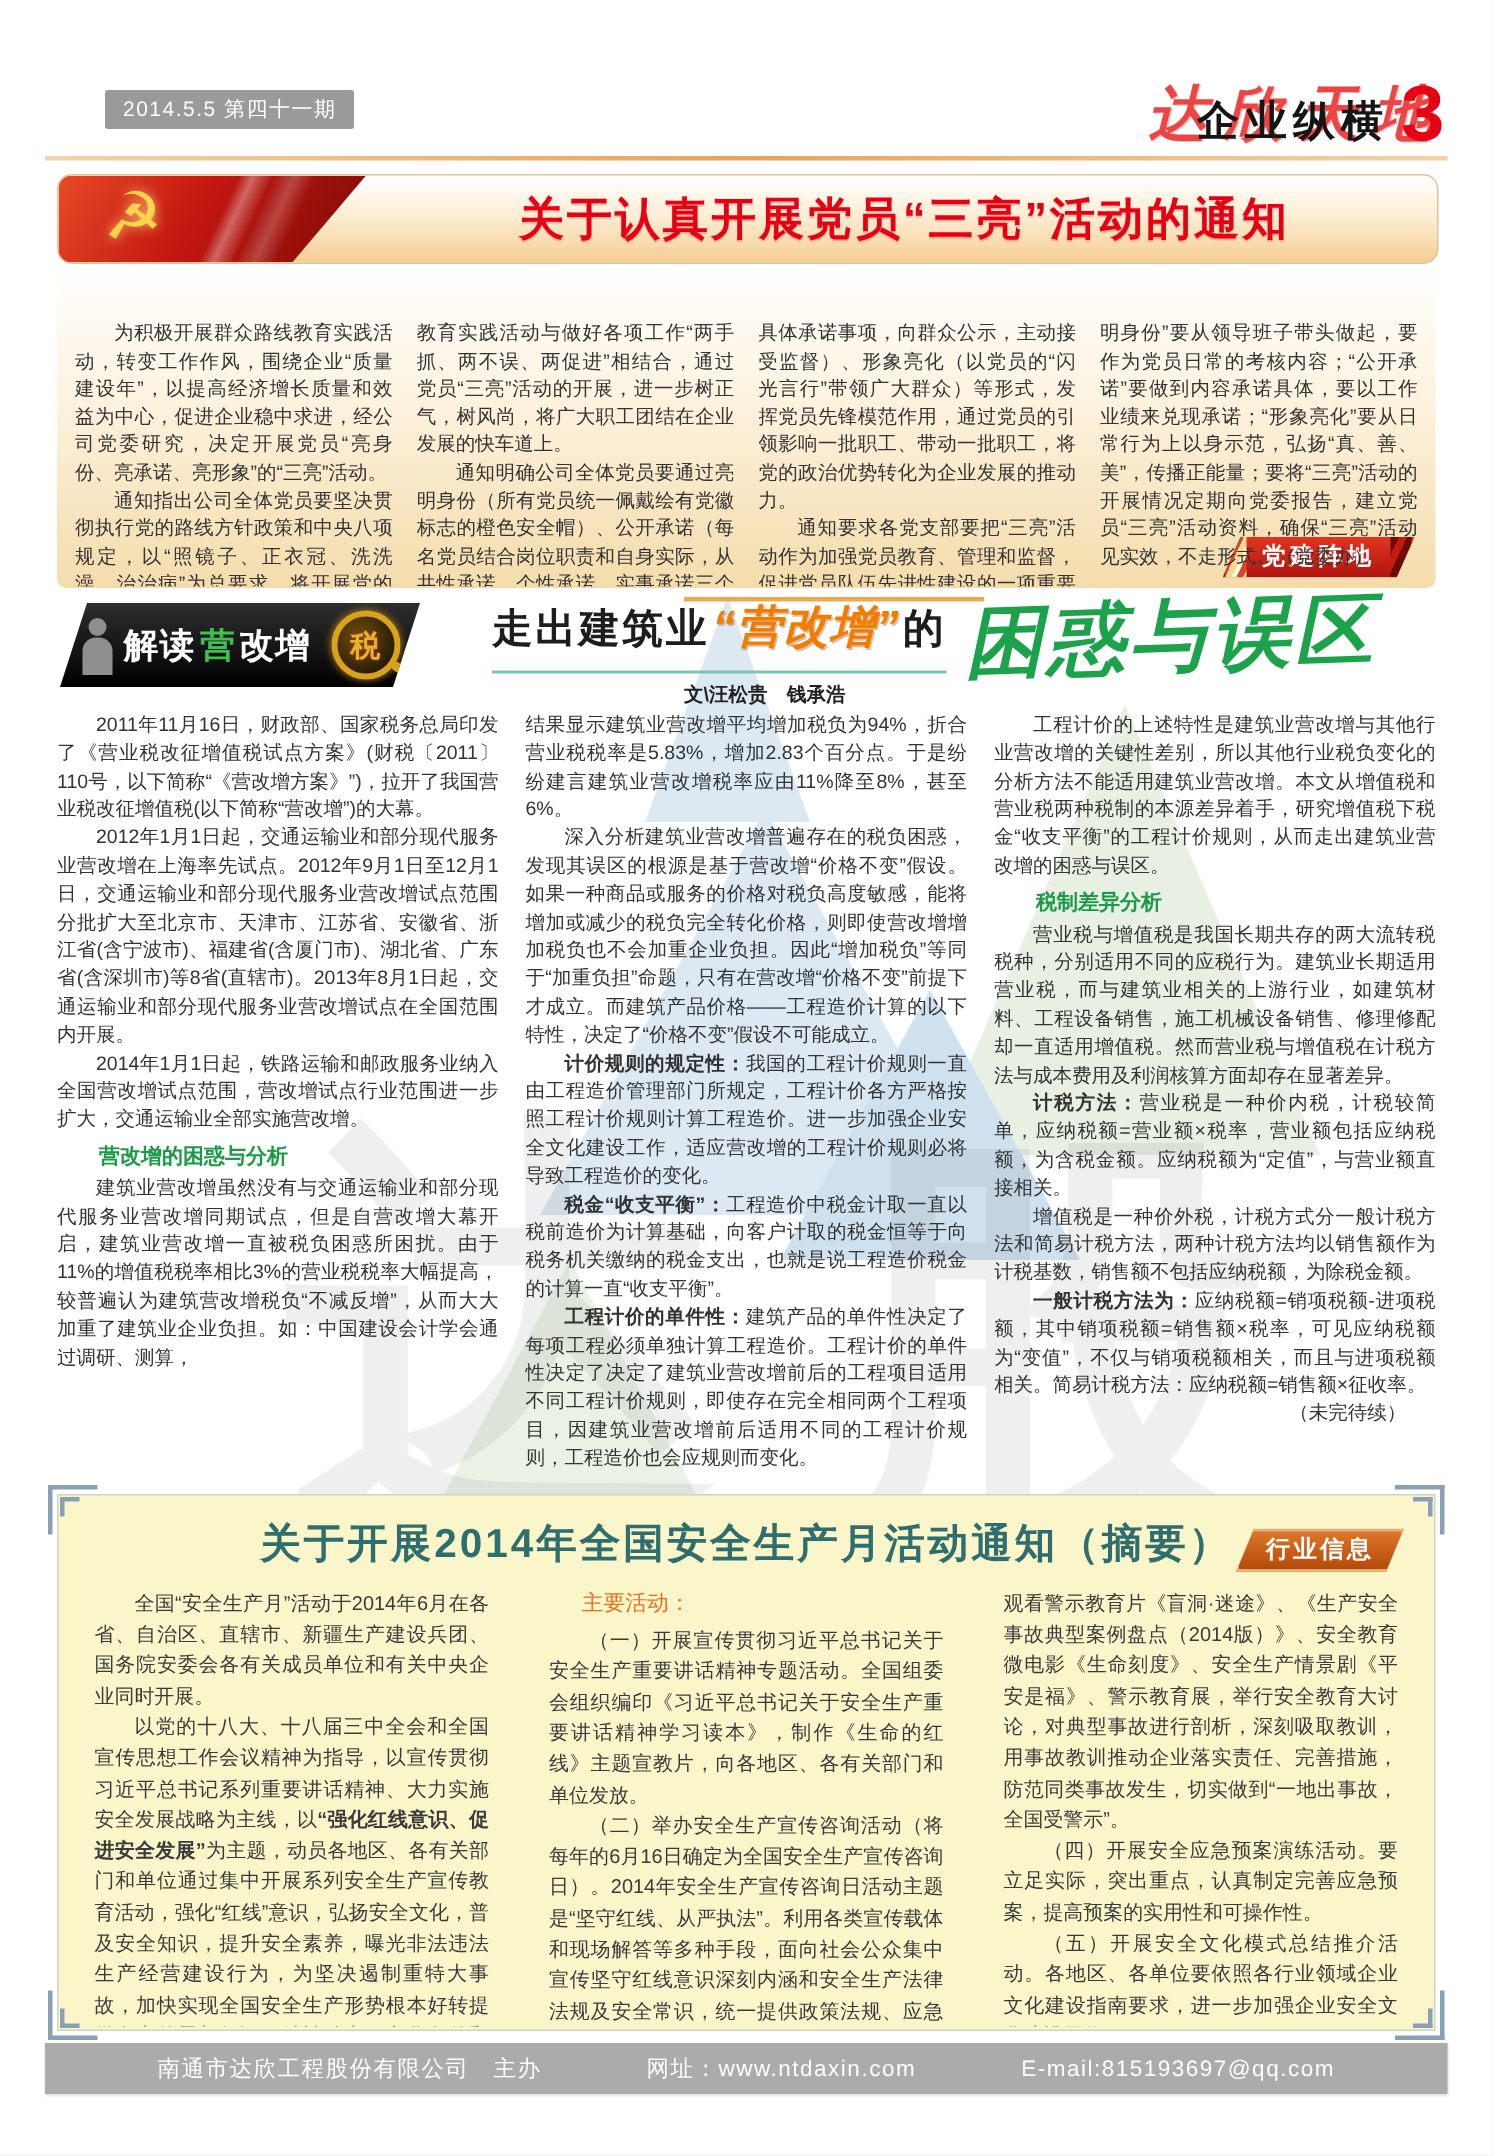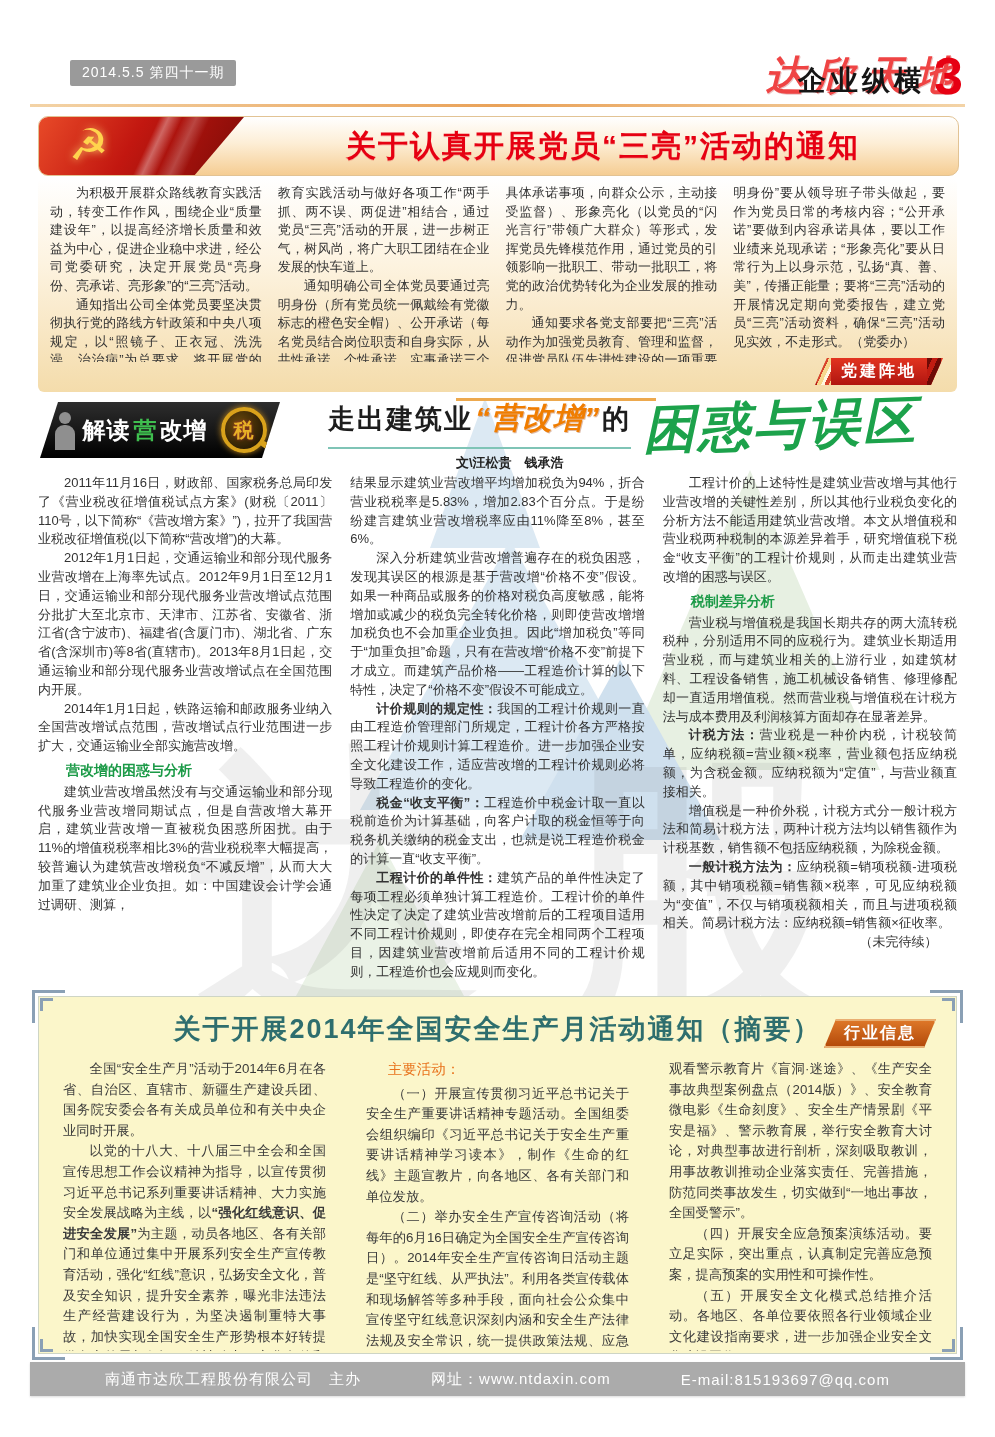--- a/index.html
+++ b/index.html
@@ -41,21 +41,21 @@
   p.para.noindent{text-indent:0;}
   span.b{font-weight:bold;}
   p.sub-green{color:#1b9a47;font-weight:bold;font-size:14px;margin:5px 0 3px;text-indent:2em;}
   p.sub-orange{color:#e8731c;font-weight:normal;font-size:14.5px;margin:0 0 4px;text-indent:1.5em;}
   p.right{text-align:right;text-indent:0;padding-right:1.5em;}
 
   
   .article1{position:absolute;top:178px;left:38px;width:919px;height:214px;box-sizing:border-box;
         padding:6px 12px 30px;border-radius:6px;
         background:linear-gradient(180deg,rgba(255,255,255,0) 0%,#fdf3e0 40%,#f4dcab 100%);}
-  .article1 .cols{gap:16px;}
+  .article1 .cols{gap:16px;margin-top:29px;}
   .article1 .col{font-size:13px;line-height:18.6px;}
   .party-badge{position:absolute;right:14px;bottom:7px;color:#fff;font-weight:bold;font-size:16px;
         letter-spacing:3px;padding:3px 26px;background:linear-gradient(180deg,#e23420,#b01510);
         clip-path:polygon(12px 0,100% 0,calc(100% - 12px) 100%,0 100%);}
   .party-badge::before{content:"";position:absolute;left:2px;top:0;bottom:0;width:14px;
         background:repeating-linear-gradient(115deg,#f6d88e 0 4px,#fff7e0 4px 7px,#d8452c 7px 11px);}
   .party-badge::after{content:"";position:absolute;right:2px;top:0;bottom:0;width:14px;
         background:repeating-linear-gradient(115deg,#6e0a06 0 5px,#c01c12 5px 10px);}
 
   

